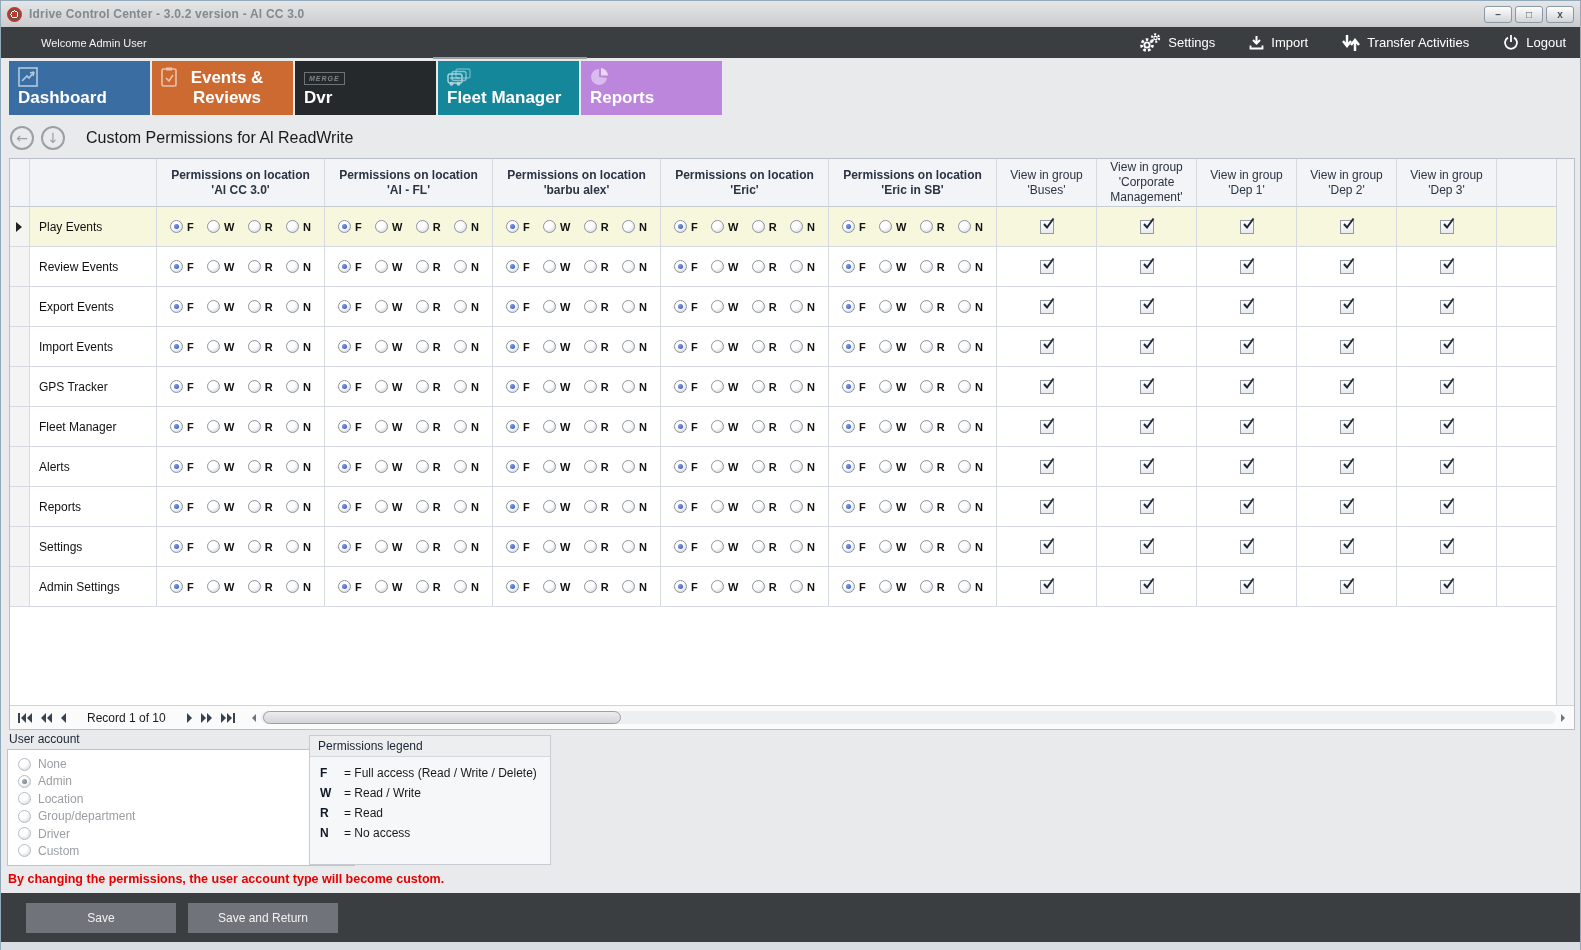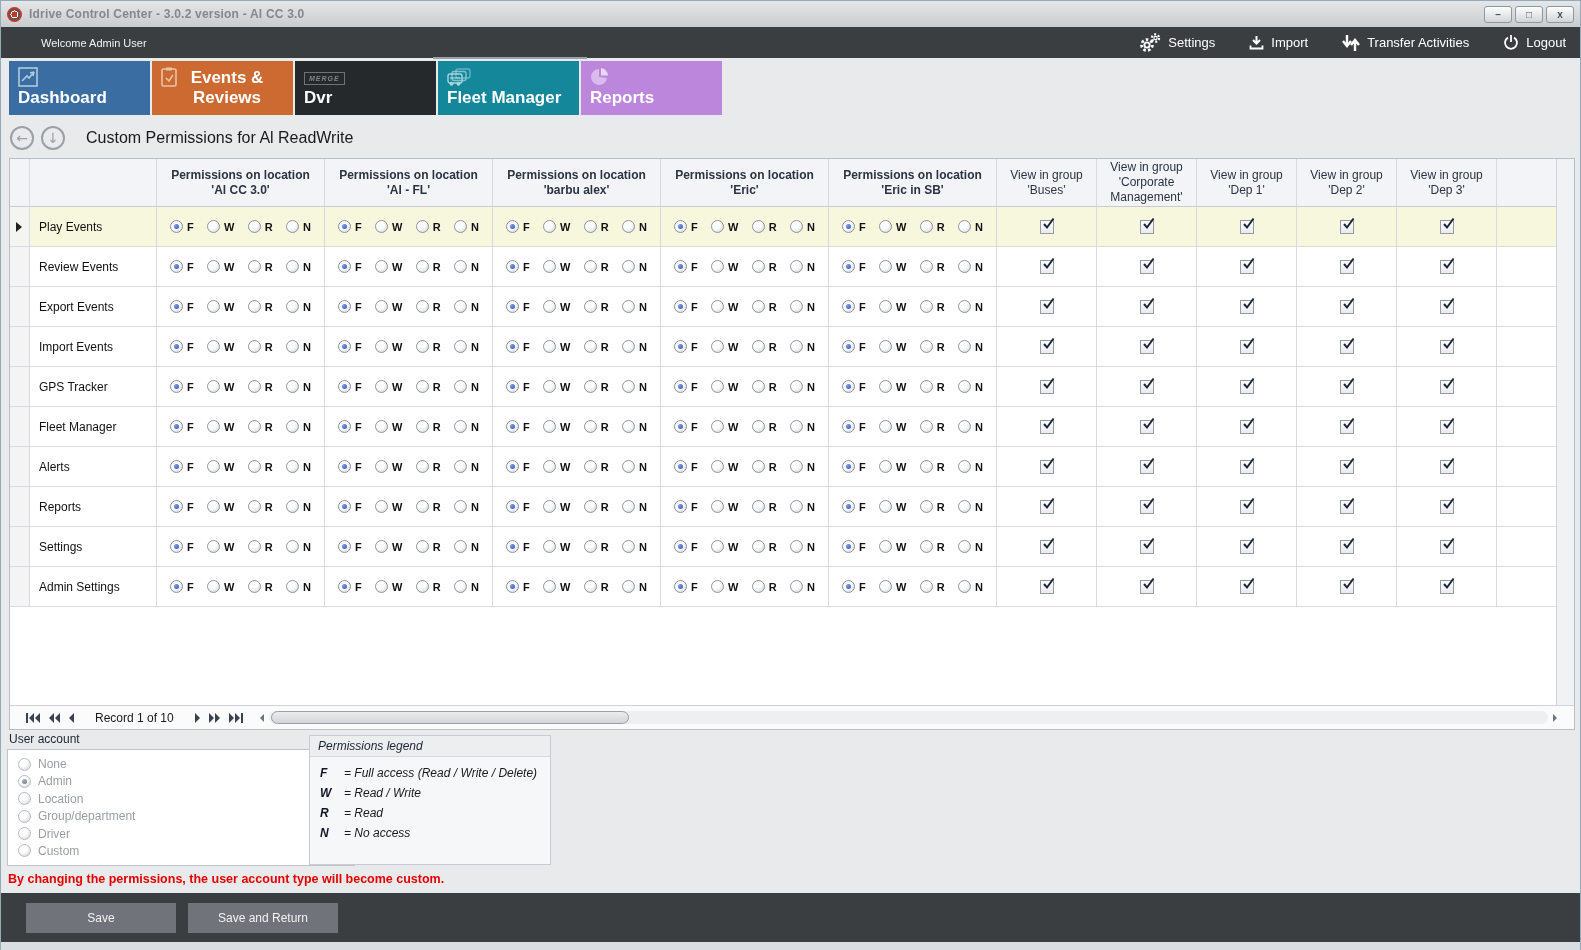--- a/index.html
+++ b/index.html
@@ -72,39 +72,39 @@
   .radio.sel::after { content:""; position:absolute; left:3px; top:3px; width:5px; height:5px; border-radius:50%;
     background:radial-gradient(circle at 35% 35%,#7b9bf0,#2f4fb4); }
   .radio-letter { font-size:11px; color:#111; }
 
   .checkbox { width:14px; height:14px; border:1px solid #959aa3; background:linear-gradient(#fff,#e8eaee);
     position:relative; cursor:pointer; }
   .checkbox svg { position:absolute; left:0px; top:-4px; overflow:visible; }
 
   
   .pagerbar { height:24px; flex:none; background:#fbfbfc; border-top:1px solid #cfd3d8;
-    display:flex; align-items:center; padding:0 12px; }
+    display:flex; align-items:center; padding:0 4px; }
   .pager-btn { padding:2px 4px; display:flex; align-items:center; cursor:pointer; }
   .pager-text { font-size:12px; color:#1a1a1a; margin:0 16px; }
   .hscroll { display:flex; align-items:center; flex:1 1 auto; margin-left:8px; height:100%; }
   .hs-arrow { padding:0 4px; display:flex; align-items:center; cursor:pointer; }
   .hs-track { flex:1 1 auto; height:13px; background:#eeeff1; border-radius:7px; position:relative; }
   .hs-thumb { position:absolute; left:2px; top:0; width:358px; height:13px; border-radius:7px;
     border:1px solid #9aa0a8; background:linear-gradient(#ececee,#d4d5d8); }
 
   
   .user-account { position:absolute; left:6px; top:731px; width:348px; }
   .ua-title { font-size:12px; color:#1b2533; margin-bottom:3px; padding-left:2px; }
   .ua-box { border:1px solid #c0c4ca; background:#fff; height:117px; padding:7px 10px; display:flex; flex-direction:column; justify-content:space-between; }
   .ua-item { display:flex; align-items:center; gap:7px; font-size:12px; color:#9a9ea3; }
   .ua-item .radio { border-color:#b8bcc2; }
   .ua-item .radio.sel::after { background:radial-gradient(circle at 35% 35%,#aab2b8,#6d757c); }
 
   .legend { position:absolute; left:308px; top:734px; width:242px; height:130px;
-    border:1px solid #c8ccd2; background:#f6f7f9;font-style:italic; }
+    border:1px solid #c8ccd2; background:#f6f7f9; }
   .legend-title { background:#eceef0; border-bottom:1px solid #d4d7db; font-size:12px; color:#1b2533; padding:3px 8px; }
   .legend-body { padding:9px 10px; display:flex; flex-direction:column; gap:6px; }
   .legend-row { display:flex; font-size:12px; color:#1a1a1a; }
   .legend-key { width:24px; font-weight:bold; color:#101826; }
 
   .warning { position:absolute; left:7px; top:871px; font-size:12.5px; font-weight:bold; color:#e60000; }
 
   
   .footerbar { position:absolute; left:0; top:892px; width:100%; height:49px; background:#3b3e41;
     display:flex; align-items:center; padding-left:25px; gap:12px; }

